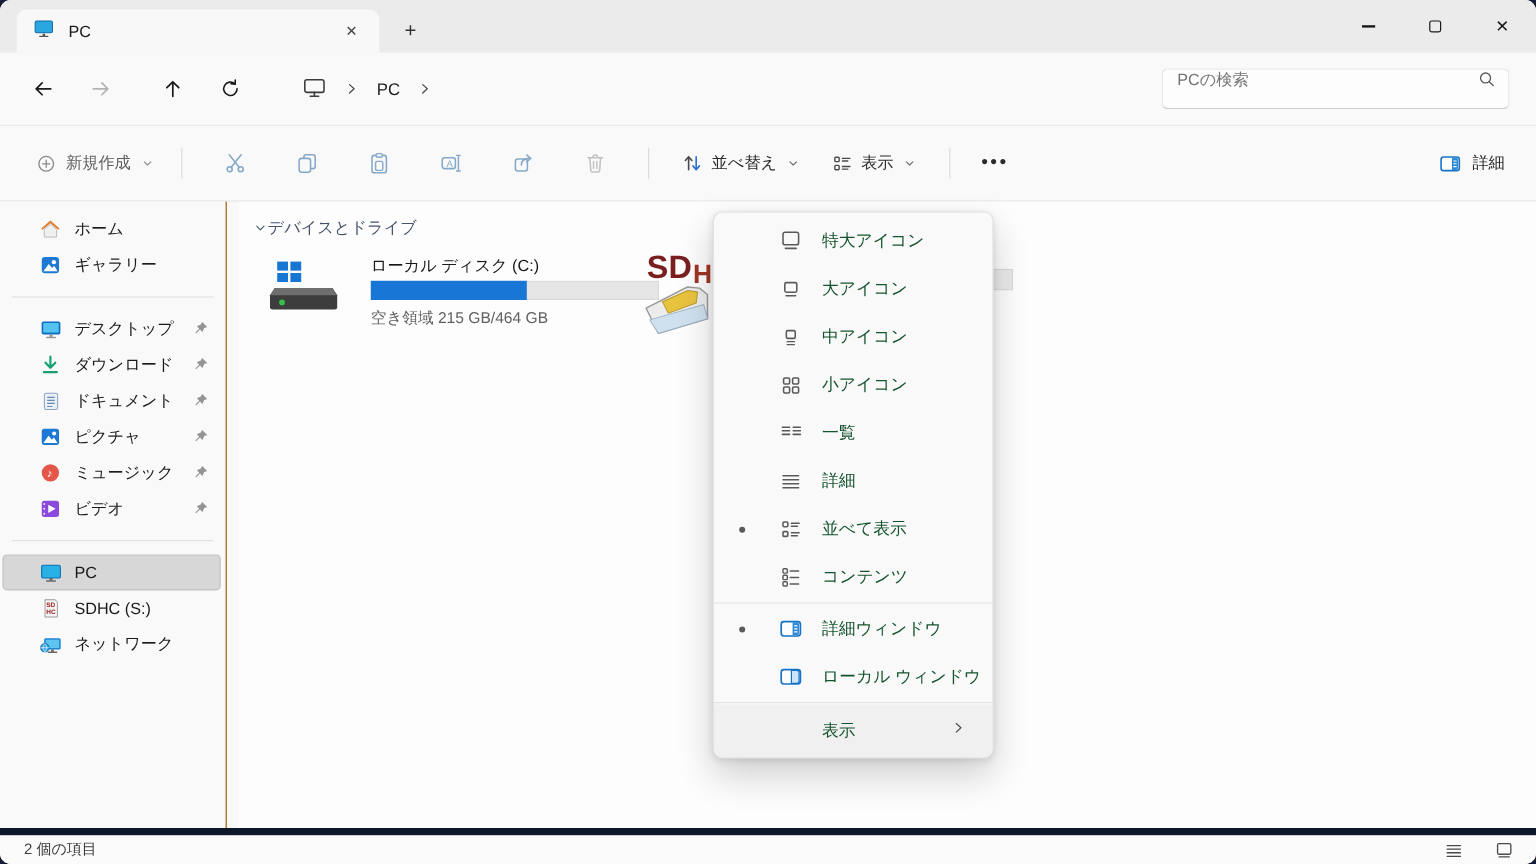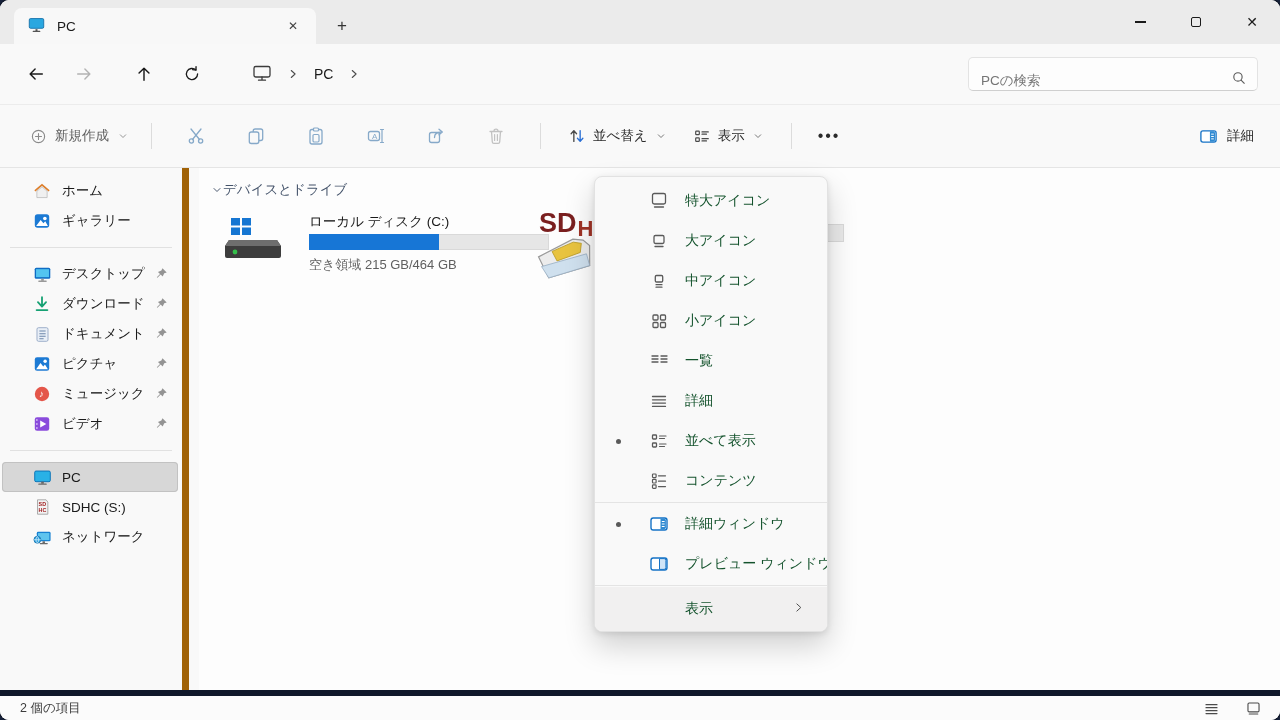--- a/index.html
+++ b/index.html
@@ -39,21 +39,21 @@
   .nav-btn { width:36px; height:36px; border-radius:5px; display:flex; align-items:center; justify-content:center; margin-left:12px; }
   .nav-btn:first-child { margin-left:18px; }
   .nav-btn svg { display:block; }
   .nav-btn.up { margin-left:24px; }
   .breadcrumb { display:flex; align-items:center; margin-left:34px; gap:6px; }
   .crumb-item { font-size:14px; padding:4px 8px; border-radius:4px; }
   .crumb-sep svg { display:block; }
   .searchbox {
     position:absolute; right:22px; top:13px; width:290px; height:34px;
     background:#fdfdfd; border:1px solid #e3e3e3; border-bottom-color:#cfcfcf;
-    border-radius:5px; display:flex; align-items:flex-end; padding:0 10px 0 12px;
+    border-radius:5px; display:flex; align-items:flex-start; padding:0 10px 0 12px;
   }
   .searchbox .ph { flex:1; font-size:13.5px; color:#757575; }
 
   
   .toolbar {
     position:absolute; left:0; top:104px; right:0; height:64px;
     background:#f9f9f9; border-top:1px solid #ececec; border-bottom:1px solid #e5e5e5;
     display:flex; align-items:center;
   }
   .tb-group { display:flex; align-items:center; }
@@ -61,21 +61,21 @@
   .tb-sep { width:1px; height:26px; background:#dcdcdc; margin:0 14px; }
   .tb-icon-btn { width:40px; height:40px; display:flex; align-items:center; justify-content:center; border-radius:5px; margin:0 10px; }
   .tb-drop { display:flex; align-items:center; gap:7px; font-size:13.5px; color:#2b2b2b; padding:7px 9px; border-radius:5px; margin:0 4px; }
   .tb-more { font-size:16px; letter-spacing:2px; color:#2b2b2b; padding:6px 12px; }
   .tb-right { position:absolute; right:26px; display:flex; align-items:center; gap:9px; font-size:13.5px; color:#2b2b2b; }
 
   
   .main { position:absolute; left:0; top:168px; right:0; bottom:30px; }
   .sidebar {
     position:absolute; left:0; top:0; bottom:0; width:189px;
-    background:#f9f9f9; border-right:7px solid #a16207; padding-top:8px;
+    background:#f9f9f9; border-right:1px solid #a16207; padding-top:8px;
   }
   .side-item {
     height:30px; margin:0 4px 0 2px; display:flex; align-items:center;
     border-radius:4px; padding-left:12px; font-size:13.5px; position:relative;
   }
   .side-expand { width:16px; display:flex; justify-content:center; margin-right:2px; }
   .side-item .noexp { width:18px; }
   .side-ico { width:20px; height:20px; display:flex; align-items:center; justify-content:center; margin-right:10px; }
   .side-label { flex:1; white-space:nowrap; overflow:hidden; }
   .side-pin { position:absolute; right:10px; top:8px; }
@@ -605,21 +605,21 @@
       </span>
       <span class="ctx-label">詳細ウィンドウ</span>
     </div>
     <div class="ctx-row">
       <span class="ctx-ico">
         <svg width="20" height="20" viewBox="0 0 20 20">
             <rect x="2" y="4" width="16" height="12" rx="2.2" fill="#fff" stroke="#1673c6" stroke-width="1.4"></rect>
             <path d="M10.5 4.6 h4.6 a1.8 1.8 0 0 1 1.8 1.8 v7.2 a1.8 1.8 0 0 1-1.8 1.8 h-4.6 z" fill="#cfe4f7" stroke="#1673c6" stroke-width="1"></path>
           </svg>
       </span>
-      <span class="ctx-label">プレビュー ウィンドウ</span>
+      <span class="ctx-label">ローカル ウィンドウ</span>
     </div>
 
     <div class="ctx-sep"></div>
 
     <div class="ctx-submenu-row">
       <span class="ctx-label">表示</span>
       <span class="ctx-arrow">
         <svg width="13" height="13" viewBox="0 0 20 20">
             <path d="M7.5 4.5 L13.5 10 L7.5 15.5" fill="none" stroke="#4a4a4a" stroke-width="1.5" stroke-linecap="round" stroke-linejoin="round"></path>
           </svg>

